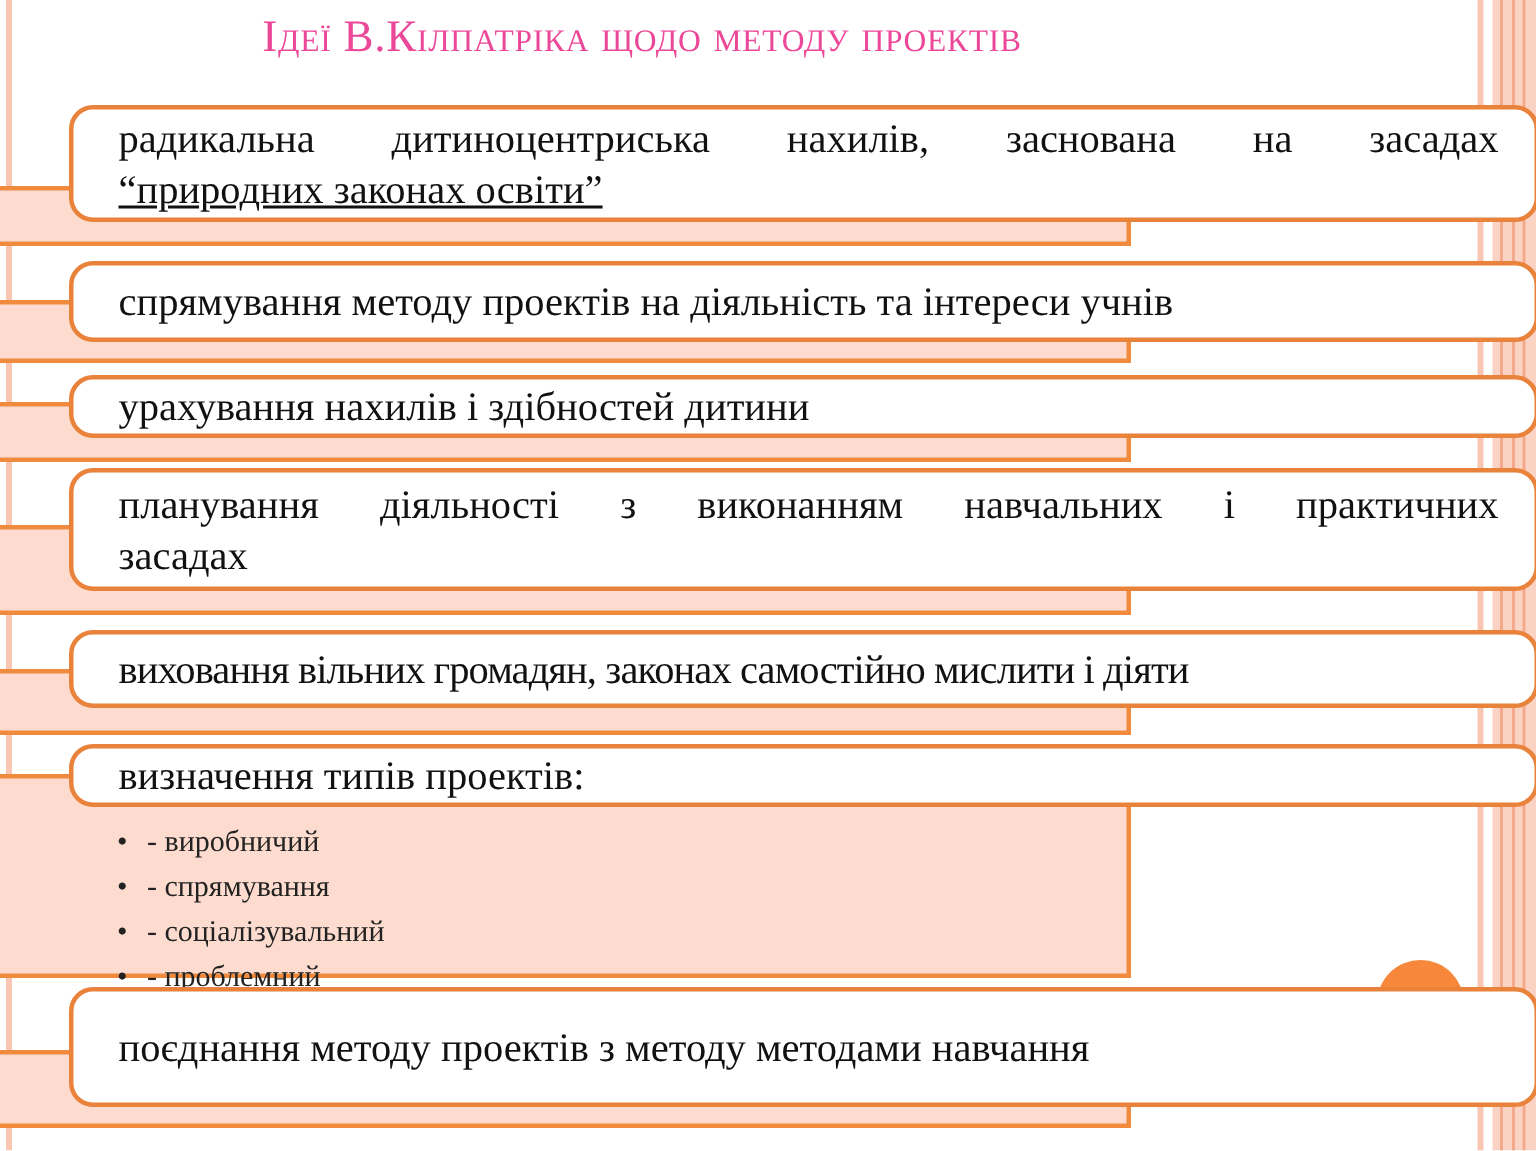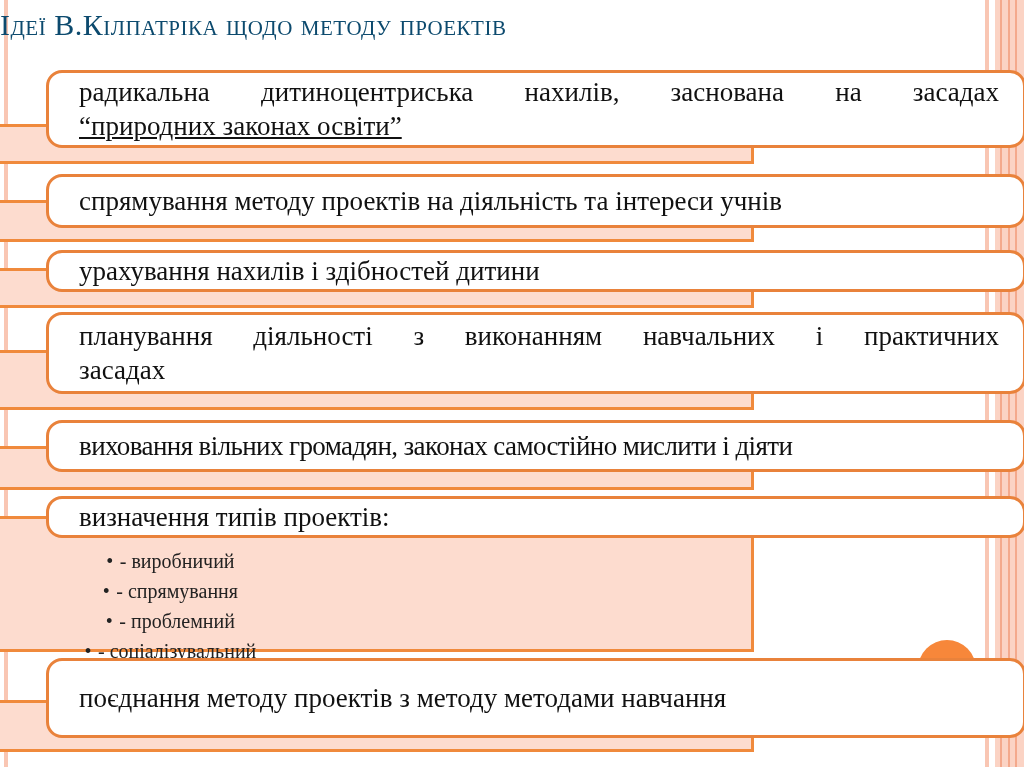--- a/index.html
+++ b/index.html
@@ -4,27 +4,27 @@
 <style>
   html,body{margin:0;padding:0;}
   body{width:1024px;height:767px;position:relative;overflow:hidden;background:#ffffff;font-family:"Liberation Serif","DejaVu Serif",serif;}
   .vline-left{position:absolute;left:4px;top:0;width:4px;height:767px;background:#f9c6b3;}
   .right-stripes{position:absolute;top:0;height:767px;}
   .rs1{left:985px;width:4px;background:#f9c6b3;}
   .rs2{left:995px;width:29px;background:#fbd3c4;}
   .rs3{left:1000px;width:2px;background:#f4a98c;}
   .rs4{left:1008px;width:2px;background:#f4a98c;}
   .rs5{left:1015px;width:2px;background:#f4a98c;}
-  .title{position:absolute;left:0;top:8px;width:856px;text-align:left;font-size:30px;color:#0c4a6e;letter-spacing:0.5px;font-variant:small-caps;}
+  .title{position:absolute;left:0;top:8px;width:856px;text-align:center;font-size:30px;color:#ec4899;letter-spacing:0.5px;font-variant:small-caps;}
   .band{position:absolute;left:0;width:754px;background:#fddccf;border:3px solid #f08a3c;border-left:none;box-sizing:border-box;}
   .box{position:absolute;left:46px;width:980px;background:#ffffff;border:3px solid #e9823b;border-radius:16px;box-sizing:border-box;padding:0 24px 0 30px;color:#111;font-size:27px;line-height:34px;display:flex;flex-direction:column;justify-content:center;}
   .justify{text-align:justify;text-align-last:justify;}
   .justify .l2{text-align-last:left;}
   .bullets{position:absolute;left:78px;top:546px;font-size:20px;line-height:30px;color:#222;}
-  .bullets div{white-space:nowrap;text-align:center;}
+  .bullets div{white-space:nowrap;}
   .bullets span.dot{display:inline-block;width:20px;}
   .badge{position:absolute;left:918px;top:640px;width:58px;height:58px;border-radius:50%;background:#f7873a;}
 </style>
 </head>
 <body>
 
 <div class="vline-left"></div>
 <div class="right-stripes rs2"></div>
 <div class="right-stripes rs1"></div>
 <div class="right-stripes rs3"></div>
@@ -65,19 +65,19 @@
   <div style="letter-spacing:-0.6px;">виховання вільних громадян, законах самостійно мислити і діяти</div>
 </div>
 
 <div class="box" style="top:496px;height:42px;">
   <div>визначення типів проектів:</div>
 </div>
 
 <div class="bullets">
   <div><span class="dot">•</span><span>- виробничий</span></div>
   <div><span class="dot">•</span><span>- спрямування</span></div>
+  <div><span class="dot">•</span><span>- соціалізувальний</span></div>
   <div><span class="dot">•</span><span>- проблемний</span></div>
-  <div><span class="dot">•</span><span>- соціалізувальний</span></div>
 </div>
 
 <div class="box" style="top:658px;height:80px;">
   <div>поєднання методу проектів з методу методами навчання</div>
 </div>
 
 </body></html>

